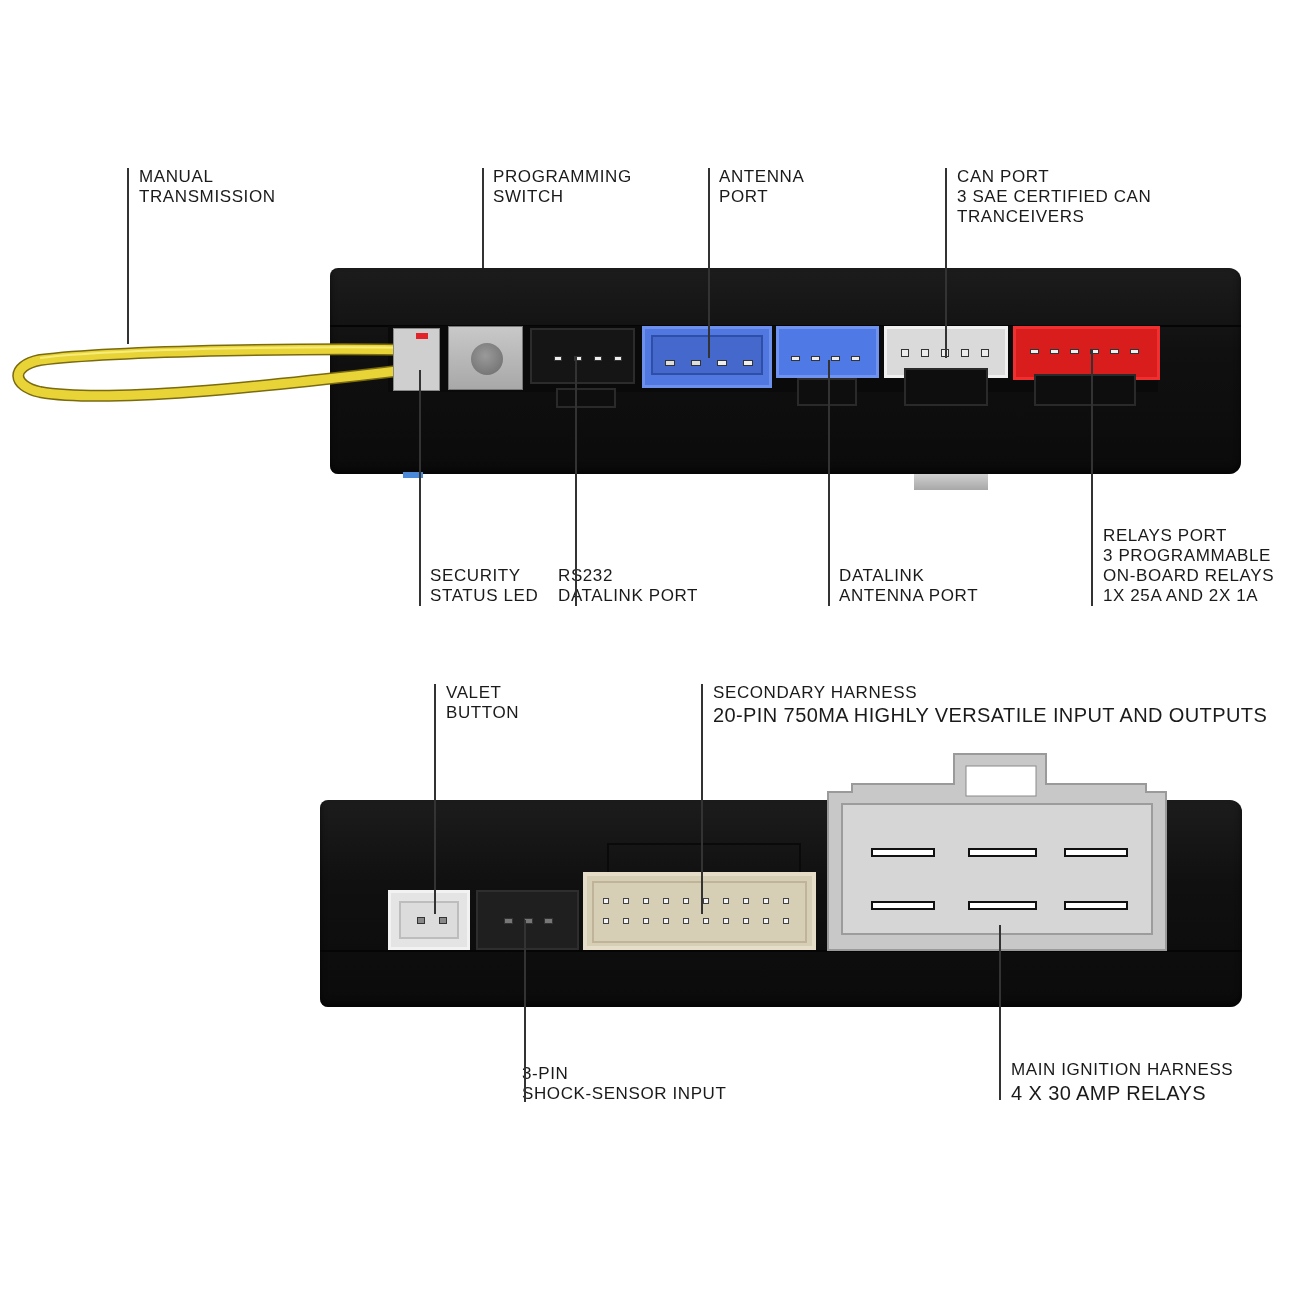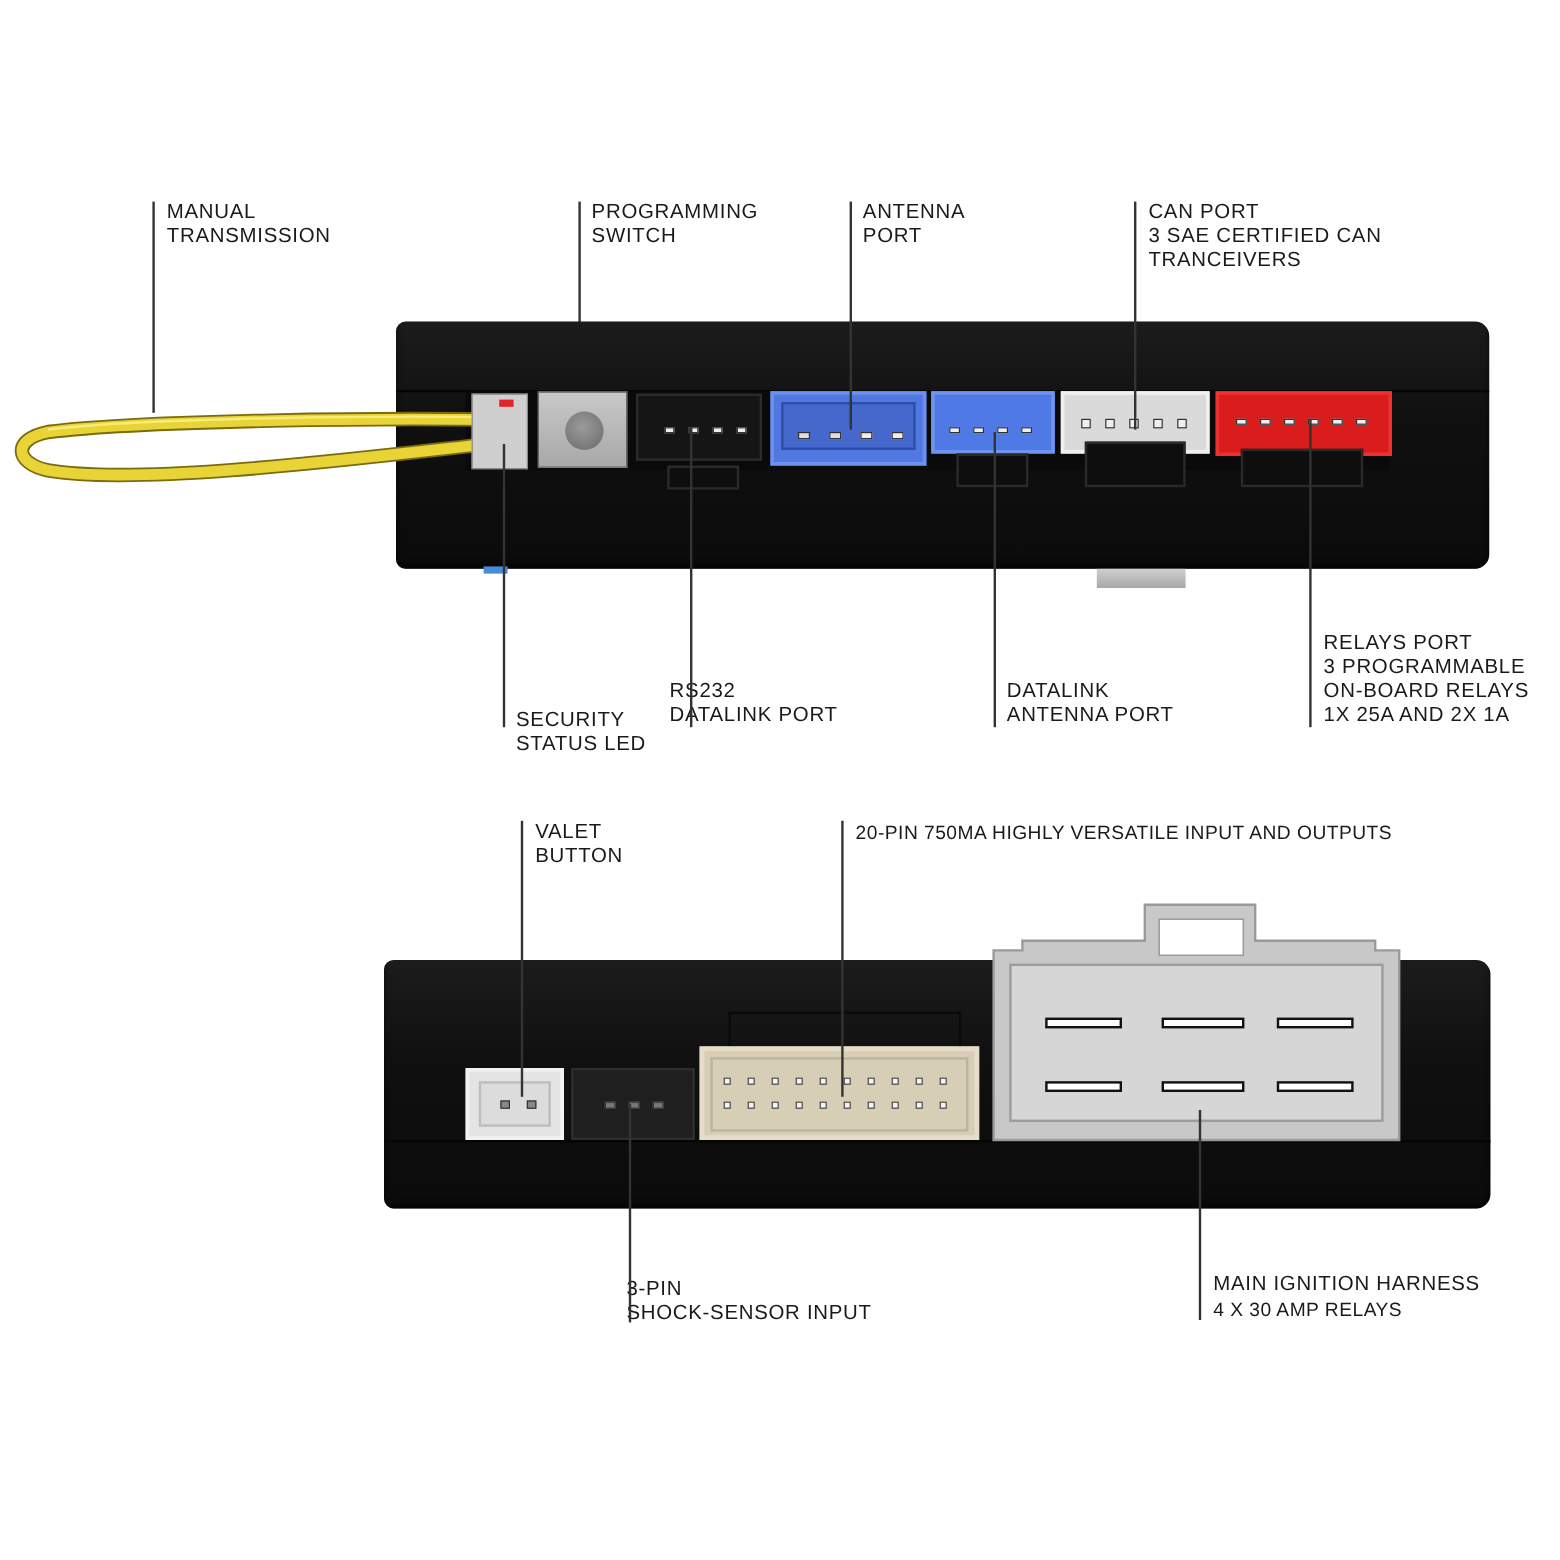--- a/index.html
+++ b/index.html
@@ -1,21 +1,21 @@
 <!DOCTYPE html>
 <html><head>
 <meta charset="utf-8">
 <style>
   html, body { margin:0; padding:0; background:#ffffff; }
   body { width:1300px; height:1300px; position:relative; overflow:hidden;
          font-family:"Liberation Sans", "DejaVu Sans", sans-serif; color:#111; }
   .abs { position:absolute; }
   .label { position:absolute; font-size:17px; line-height:20px; letter-spacing:0.6px;
            text-transform:uppercase; color:#1a1a1a; white-space:nowrap; }
-  .label .sub { font-size:16px; letter-spacing:0.4px; }
+  .label .sub { font-size:20px; letter-spacing:0.4px; }
   .leader { position:absolute; width:1.5px; background:#333; }
   .case { position:absolute; background:linear-gradient(180deg,#1c1c1c 0%,#101010 40%,#0b0b0b 100%);
           border-radius:8px 12px 12px 8px; box-shadow:inset 0 -4px 6px rgba(0,0,0,0.6); }
   .seam { position:absolute; height:2px; background:#050505; }
   .conn { position:absolute; box-sizing:border-box; }
   .pin { position:absolute; background:#eee; border:1px solid #333; box-sizing:border-box; }
   .shroud { position:absolute; background:#0e0e0e; border:2px solid #2a2a2a; box-sizing:border-box; }
 </style>
 </head>
 <body>
@@ -104,21 +104,21 @@
     <div class="pin" style="left:14px;top:20px;width:9px;height:5px;"></div>
     <div class="pin" style="left:34px;top:20px;width:9px;height:5px;"></div>
     <div class="pin" style="left:54px;top:20px;width:9px;height:5px;"></div>
     <div class="pin" style="left:74px;top:20px;width:9px;height:5px;"></div>
     <div class="pin" style="left:94px;top:20px;width:9px;height:5px;"></div>
     <div class="pin" style="left:114px;top:20px;width:9px;height:5px;"></div>
   </div>
   <div class="shroud" style="left:1034px;top:374px;width:102px;height:32px;"></div>
 
   <div class="leader" style="left:419px;top:370px;height:236px;z-index:5;"></div>
-  <div class="label" style="left:430px;top:566px;margin-top:24px;">
+  <div class="label" style="left:430px;top:566px;">
     <div>SECURITY</div>
     <div>STATUS LED</div>
   </div>
 
   <div class="leader" style="left:575px;top:356px;height:250px;z-index:5;"></div>
   <div class="label" style="left:558px;top:566px;">
     <div>RS232</div>
     <div>DATALINK PORT</div>
   </div>
 
@@ -140,20 +140,21 @@
 <div>
 
   <div class="leader" style="left:434px;top:684px;height:230px;z-index:5;"></div>
   <div class="label" style="left:446px;top:683px;">
     <div>VALET</div>
     <div>BUTTON</div>
   </div>
 
   <div class="leader" style="left:701px;top:684px;height:230px;z-index:5;"></div>
   <div class="label" style="left:713px;top:683px;">
+    <div>SECONDARY HARNESS</div>
     <div class="sub" style="margin-top:2px;">20-PIN 750MA HIGHLY VERSATILE INPUT AND OUTPUTS</div>
   </div>
 
   <div class="case" style="left:320px;top:800px;width:922px;height:207px;border-radius:8px 12px 12px 8px;"></div>
   <div class="seam" style="left:320px;top:950px;width:922px;"></div>
 
   <div class="conn" style="left:388px;top:890px;width:82px;height:60px;background:#e4e4e4;border:3px solid #f2f2f2;">
     <div class="abs" style="left:8px;top:8px;width:60px;height:38px;background:#dcdcdc;border:2px solid #bdbdbd;box-sizing:border-box;"></div>
     <div class="pin" style="left:26px;top:24px;width:8px;height:7px;background:#888;"></div>
     <div class="pin" style="left:48px;top:24px;width:8px;height:7px;background:#888;"></div>

